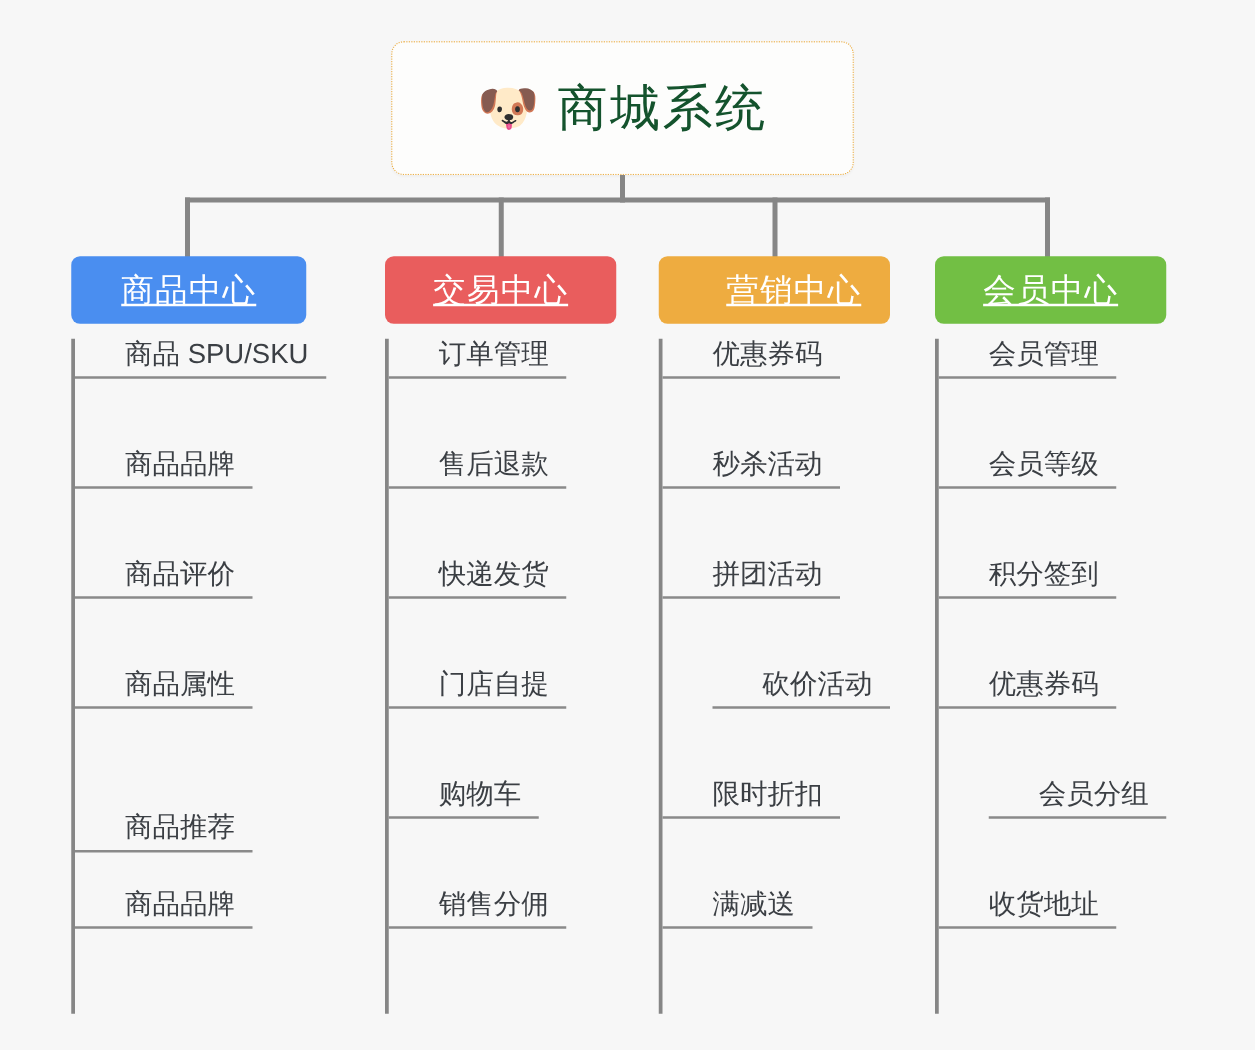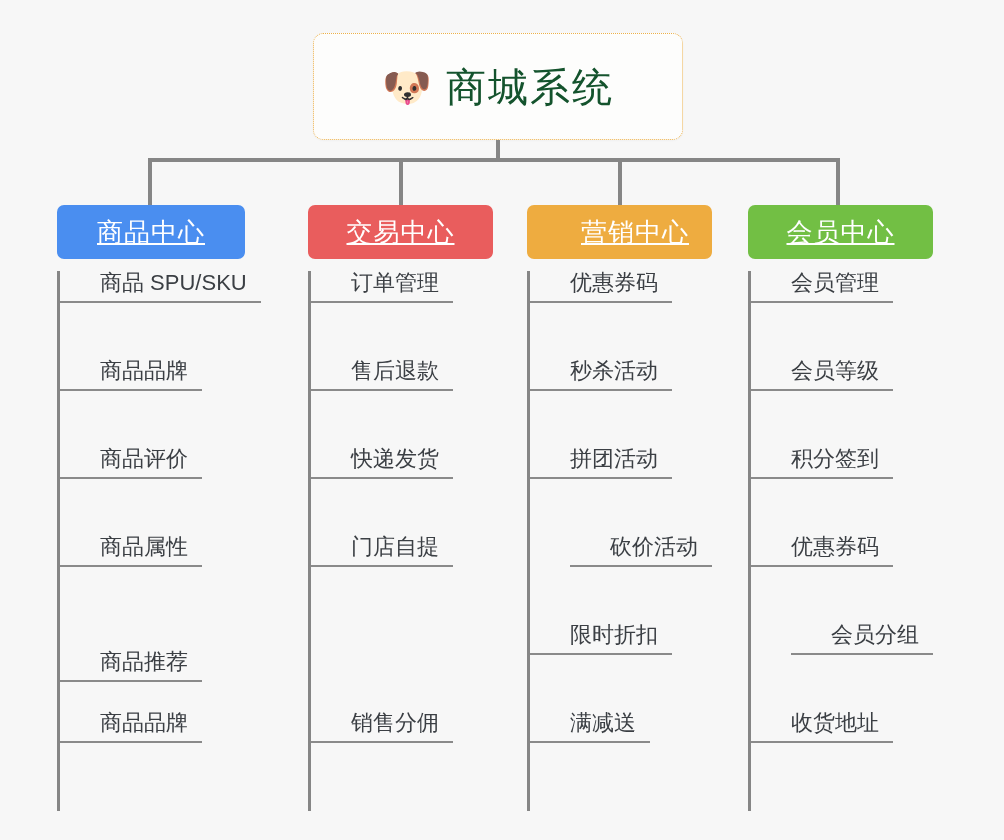--- a/index.html
+++ b/index.html
@@ -159,20 +159,23 @@
     </div>
     <div class="leaf" style="top:154px;">
       <span class="leaf-label">售后退款</span>
     </div>
     <div class="leaf" style="top:242px;">
       <span class="leaf-label">快递发货</span>
     </div>
     <div class="leaf" style="top:330px;">
       <span class="leaf-label">门店自提</span>
     </div>
+    <div class="leaf" style="top:418px;">
+      <span class="leaf-label">购物车</span>
+    </div>
     <div class="leaf" style="top:506px;">
       <span class="leaf-label">销售分佣</span>
     </div>
   </div>
 
   <div class="col" style="left:527px; width:185px;">
     <div class="cat-box" style="background:#eeac40; width:185px;padding-left:31px;">
       <span>营销中心</span>
     </div>
     <div class="trunk" style="height:540px;"></div>

